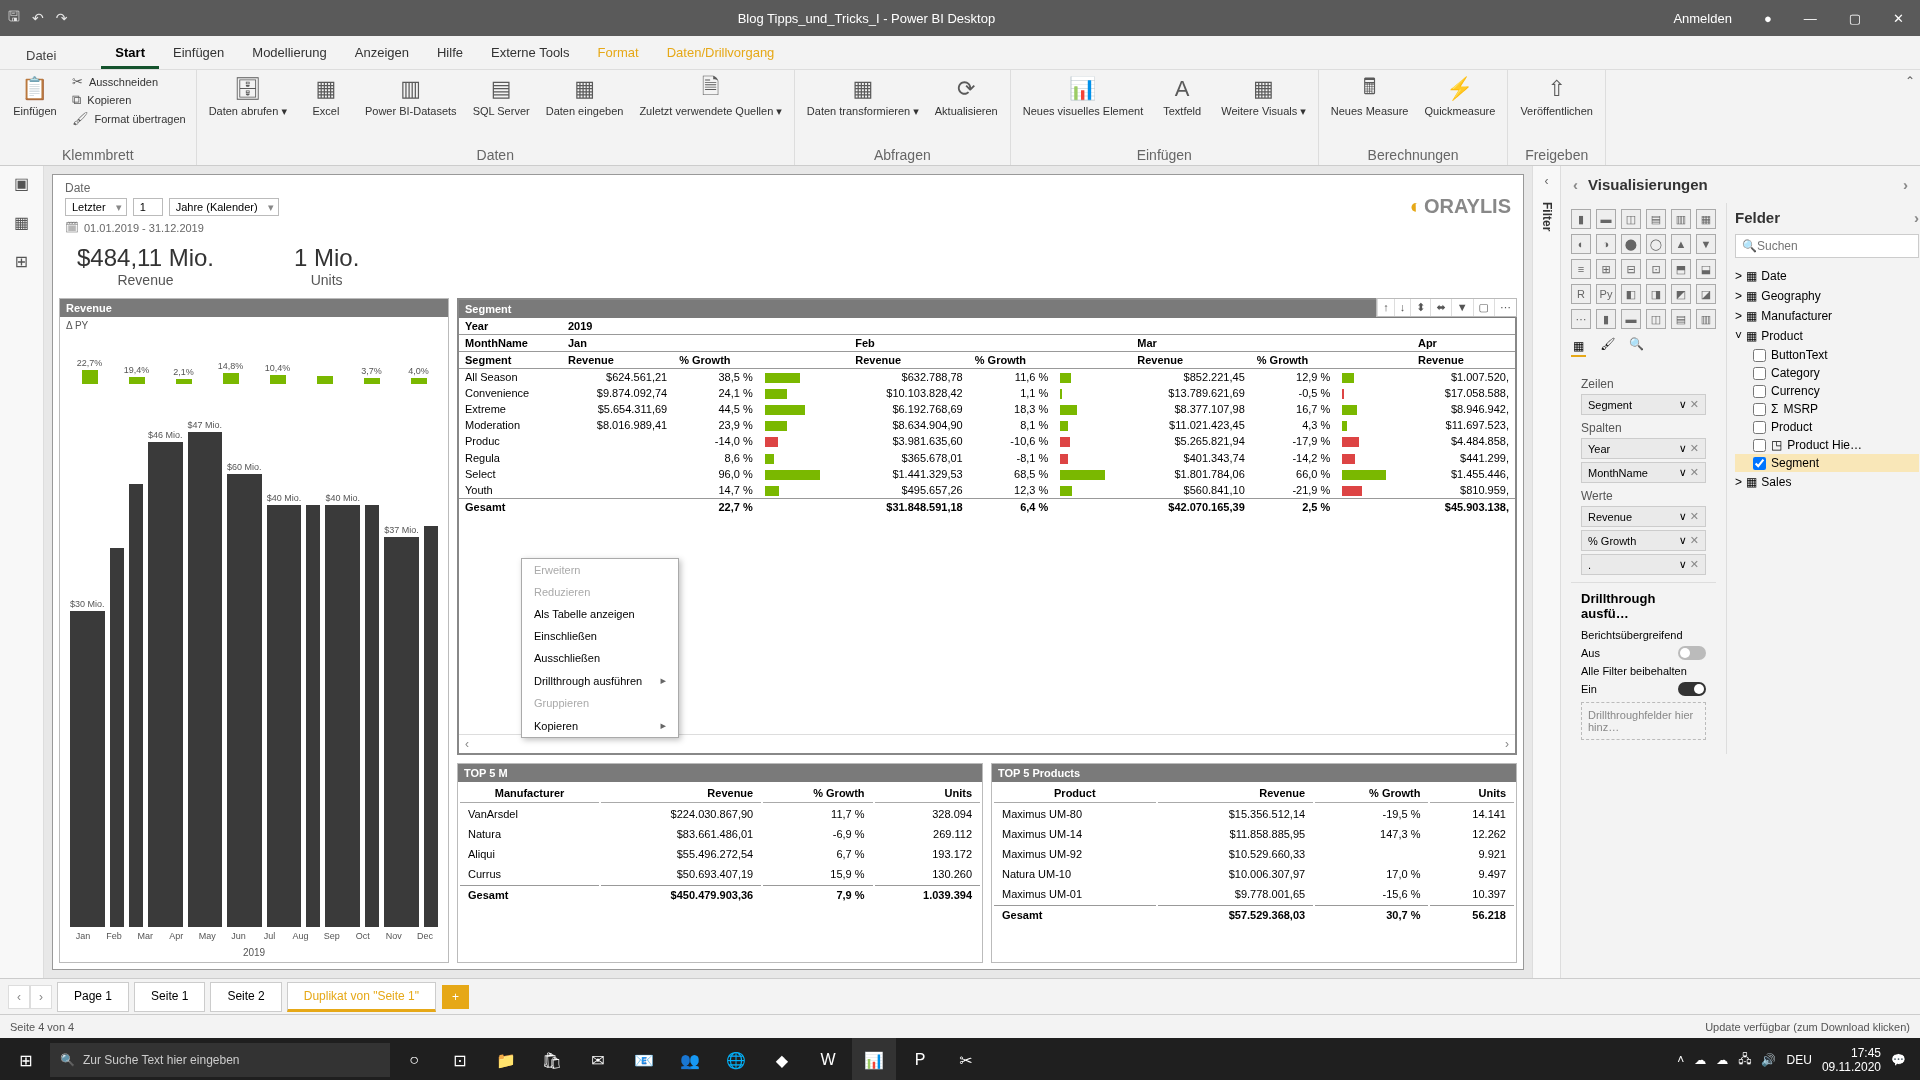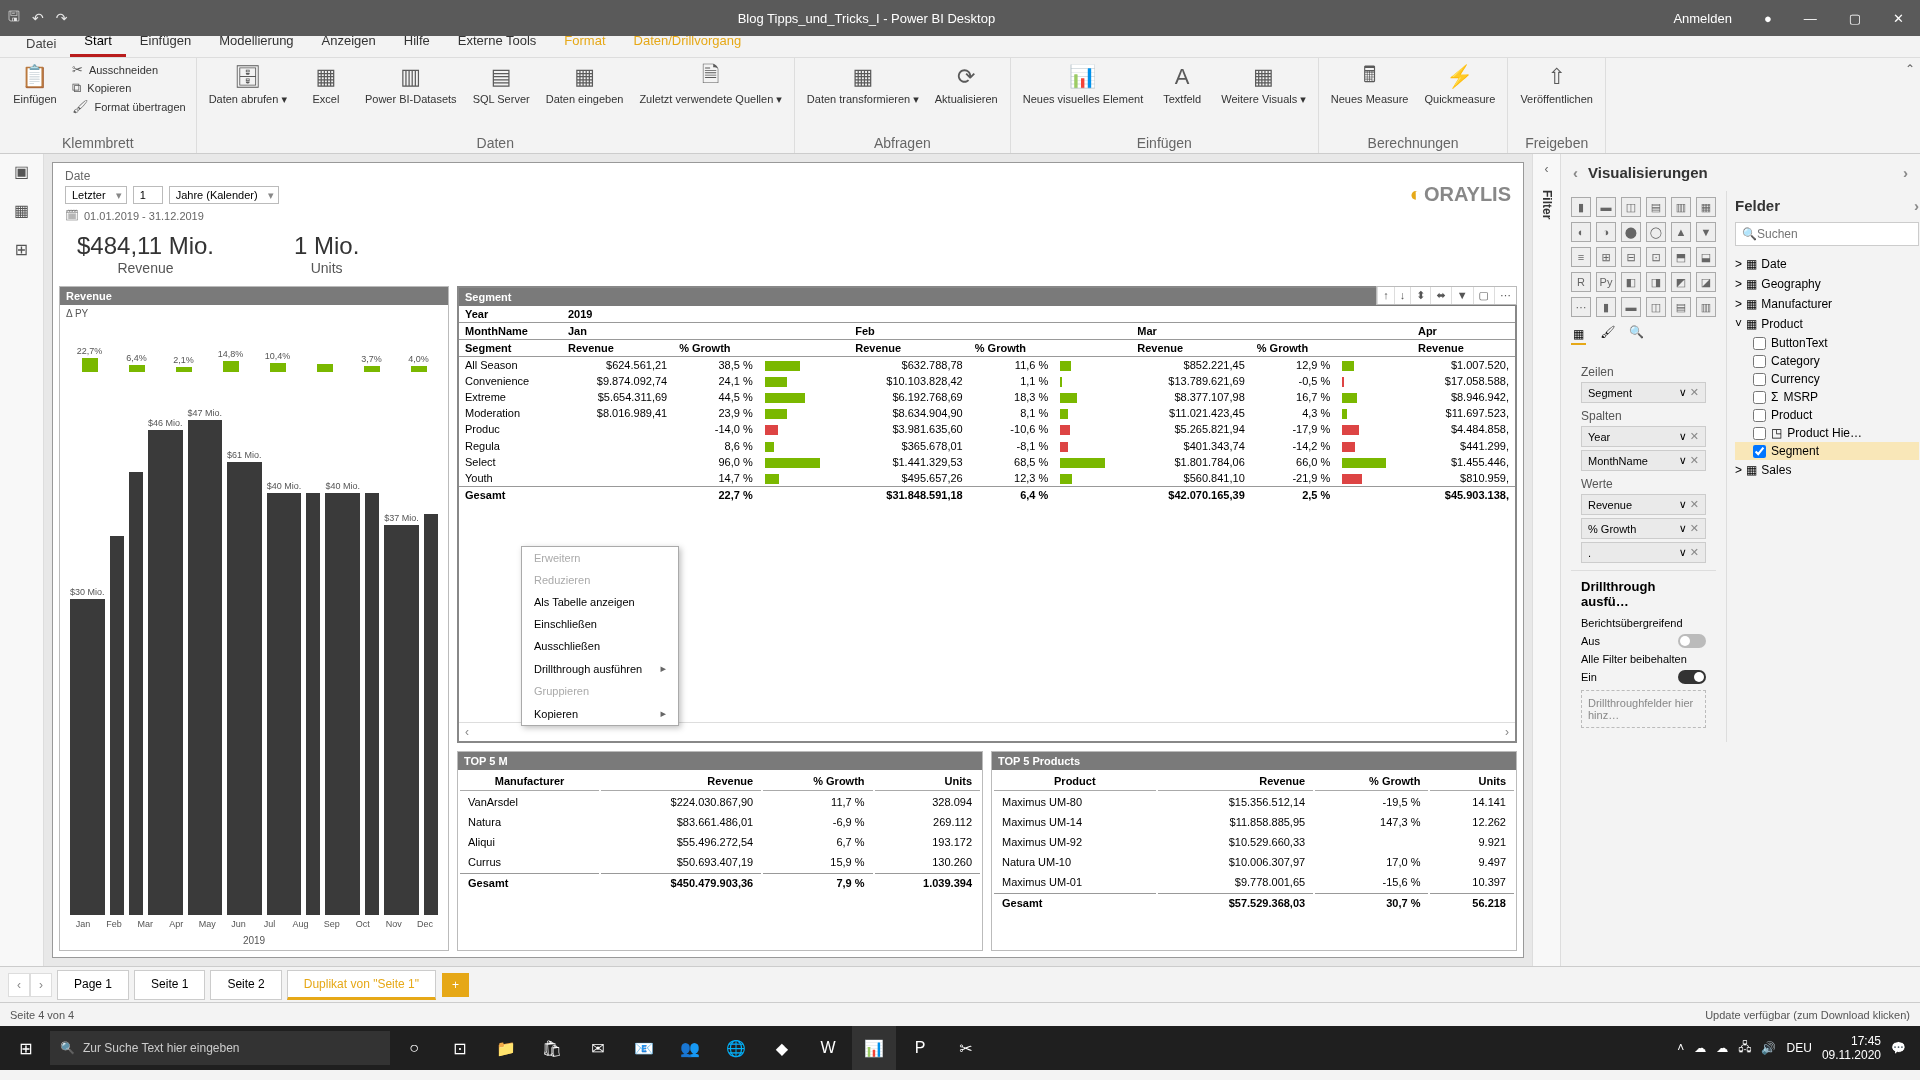--- a/index.html
+++ b/index.html
@@ -5,24 +5,24 @@
 *{margin:0;padding:0;box-sizing:border-box;font-family:'Segoe UI',Arial,sans-serif;}
 body{width:1920px;height:1080px;background:#f3f3f3;overflow:hidden;font-size:12px;}
 
 .title-bar{height:36px;background:#5a5a5a;color:#fff;display:flex;align-items:center;padding:0 8px;}
 .title-bar .qat{display:flex;gap:12px;align-items:center;}
 .title-bar .qat span{cursor:pointer;opacity:.85;font-size:14px;}
 .title-bar .title{flex:1;text-align:center;font-size:13px;}
 .title-bar .win-ctrl{display:flex;gap:16px;align-items:center;}
 .title-bar .win-ctrl span{cursor:pointer;padding:4px 8px;font-size:13px;}
 
-.ribbon-tabs{height:22px;background:#f3f3f3;display:flex;align-items:flex-end;padding-left:12px;border-bottom:1px solid #ddd;}
+.ribbon-tabs{height:34px;background:#f3f3f3;display:flex;align-items:flex-end;padding-left:12px;border-bottom:1px solid #ddd;gap:31px;}
 .ribbon-tabs .menu-file{padding:6px 14px;color:#444;cursor:pointer;font-size:13px;}
 .ribbon-tabs .tab{padding:6px 14px;cursor:pointer;font-size:13px;color:#333;}
-.ribbon-tabs .tab.active{border-bottom:3px solid #b91c1c;color:#000;font-weight:400;}
+.ribbon-tabs .tab.active{border-bottom:3px solid #14532d;color:#000;font-weight:700;}
 .ribbon-tabs .tab.fmt{color:#e6a817;}
 
 .ribbon{height:96px;background:#f3f3f3;display:flex;border-bottom:1px solid #ccc;}
 .ribbon-group{border-right:1px solid #ddd;padding:4px 10px 2px;display:flex;flex-direction:column;justify-content:space-between;}
 .ribbon-group .btns{display:flex;gap:12px;align-items:flex-start;}
 .ribbon-group .lbl{text-align:center;font-size:14px;color:#666;}
 .rbtn{display:flex;flex-direction:column;align-items:center;gap:3px;cursor:pointer;padding:2px;min-width:50px;}
 .rbtn .ico{width:26px;height:26px;display:flex;align-items:center;justify-content:center;font-size:22px;color:#5a5a5a;}
 .rbtn .txt{font-size:11px;color:#333;text-align:center;line-height:1.15;}
 .rbtn-stack{display:flex;flex-direction:column;gap:3px;}
@@ -327,21 +327,21 @@
         <div class="col-l">
           <div class="card rev-card">
             <div class="card-hd">Revenue</div>
             <div class="rev-meta">Δ PY</div>
             <div class="spark-row" id="sparkrow">
                 <div class="spark">
                   <div class="pct">22,7%</div>
                   <div class="sq" style="width:16px;height:14px;"></div>
                 </div>
                 <div class="spark">
-                  <div class="pct">6,4%</div>
+                  <div class="pct">19,4%</div>
                   <div class="sq" style="width:16px;height:7px;"></div>
                 </div>
                 <div class="spark">
                   <div class="pct">2,1%</div>
                   <div class="sq" style="width:16px;height:5px;"></div>
                 </div>
                 <div class="spark">
                   <div class="pct">14,8%</div>
                   <div class="sq" style="width:16px;height:11px;"></div>
                 </div>
@@ -375,21 +375,21 @@
                 </div>
                 <div class="bar-col">
                   <div class="bv">$46 Mio.</div>
                   <div class="bar" style="height:92%;"></div>
                 </div>
                 <div class="bar-col">
                   <div class="bv">$47 Mio.</div>
                   <div class="bar" style="height:94%;"></div>
                 </div>
                 <div class="bar-col">
-                  <div class="bv">$61 Mio.</div>
+                  <div class="bv">$60 Mio.</div>
                   <div class="bar" style="height:86%;"></div>
                 </div>
                 <div class="bar-col">
                   <div class="bv">$40 Mio.</div>
                   <div class="bar" style="height:80%;"></div>
                 </div>
                 <div class="bar-col">
                   <div class="bar" style="height:80%;"></div>
                 </div>
                 <div class="bar-col">

